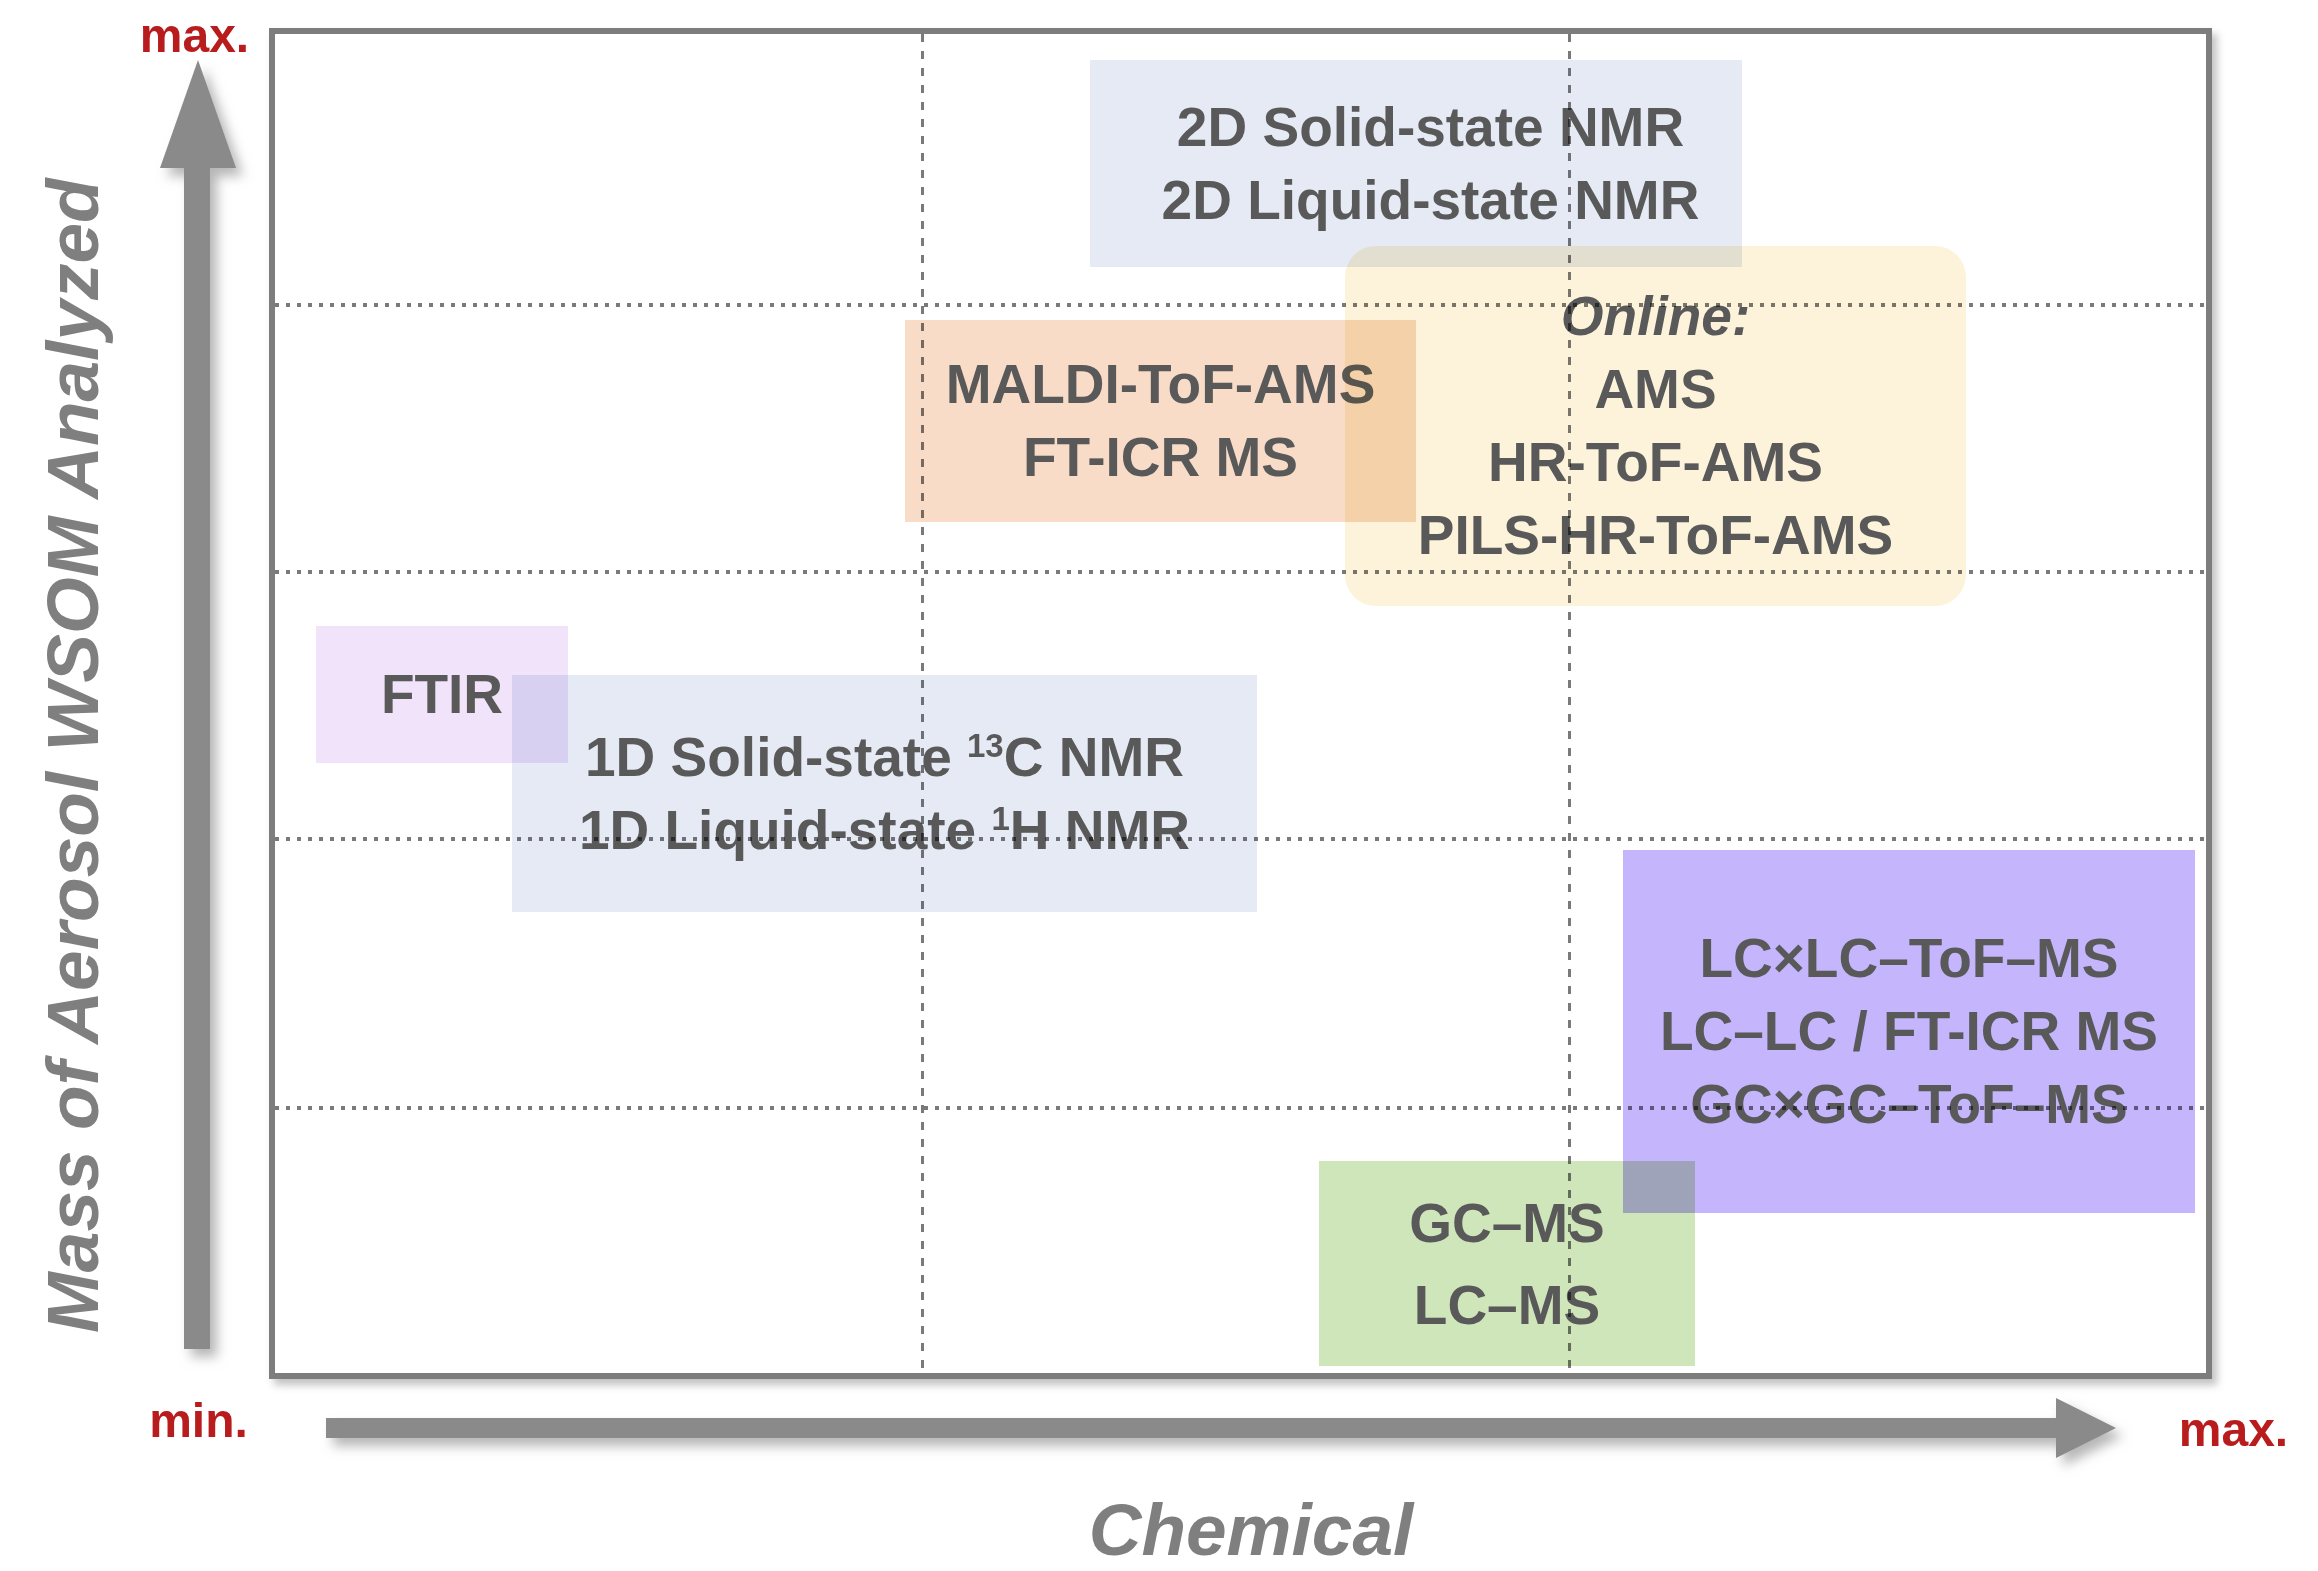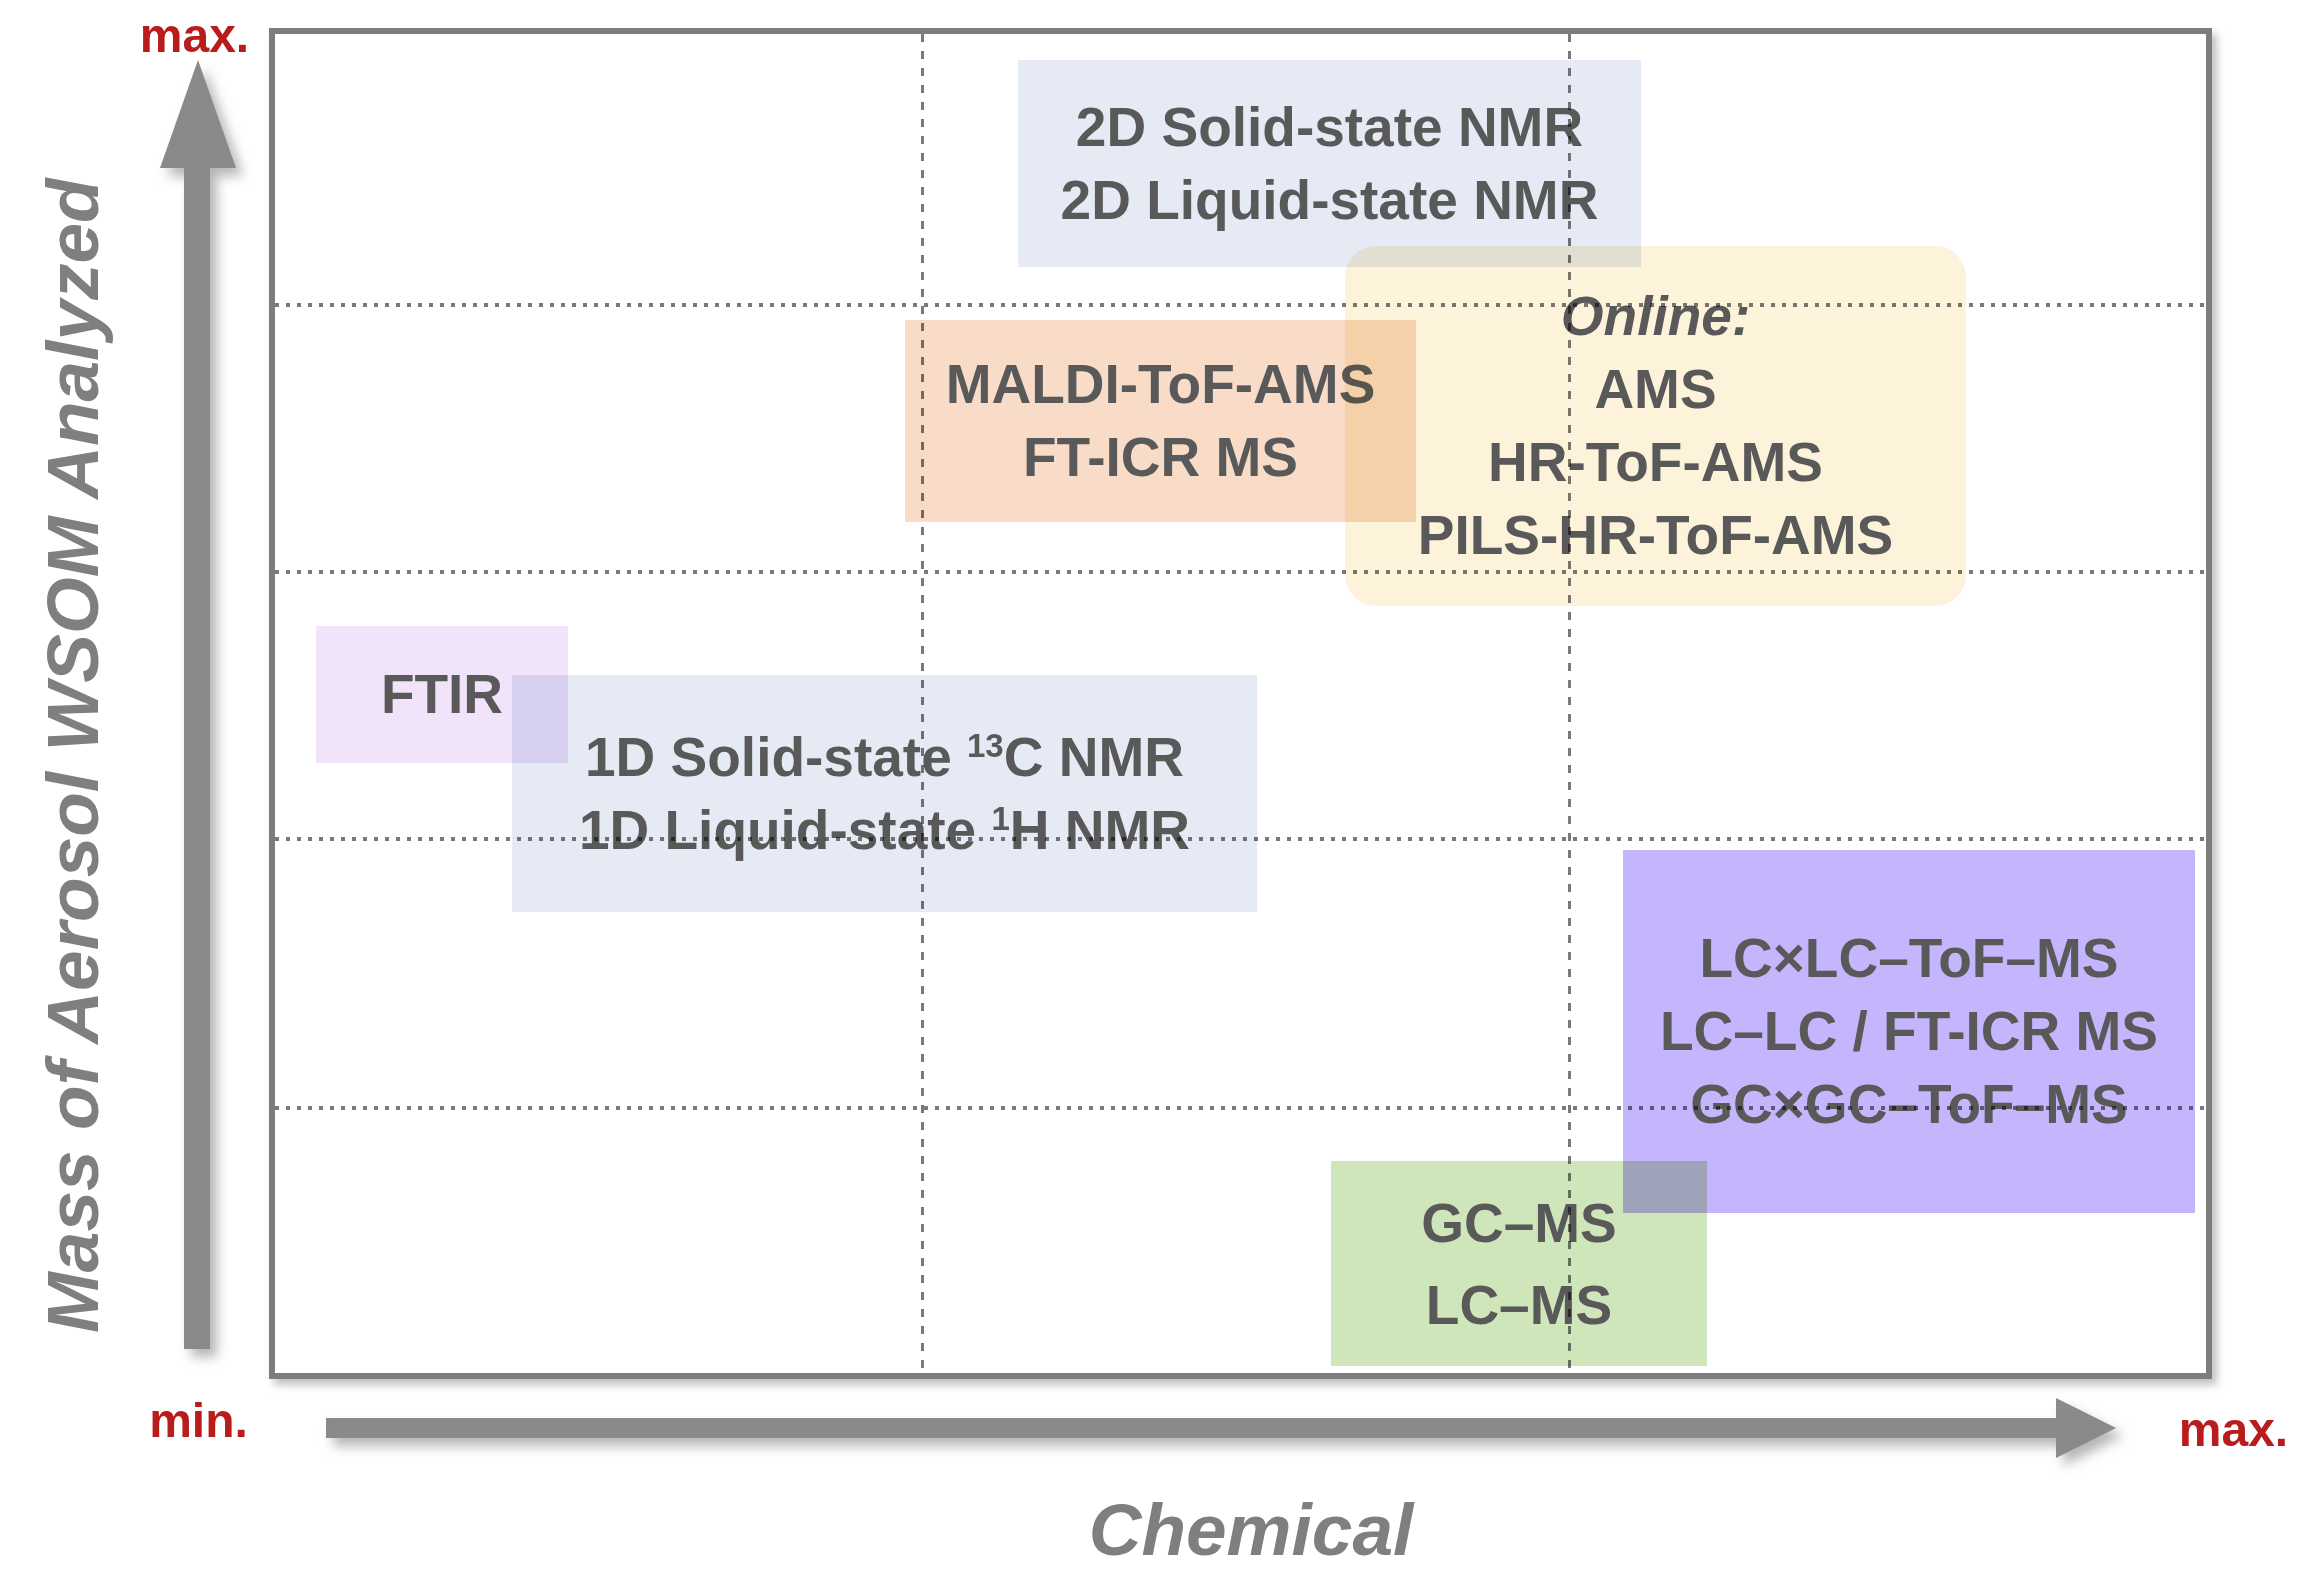--- a/index.html
+++ b/index.html
@@ -31,27 +31,27 @@
   
   .box {
     position:absolute; mix-blend-mode:multiply;
     display:flex; flex-direction:column; justify-content:center; align-items:center;
     color:#595959; font-weight:bold; font-size:55px; line-height:73px; text-align:center;
     white-space:nowrap;
   }
   .box sup { font-size:0.6em; line-height:0; vertical-align:super; }
   .it { font-style:italic; }
   #box-eem    { left:313px;  top:116px;  width:461px; height:130px; }
-  #box-nmr2d  { left:1018px; top:60px;   width:623px; height:207px; }
+  #box-nmr2d  { left:1090px; top:60px;   width:623px; height:207px;padding-left:29px; }
   #box-maldi  { left:905px; top:320px;  width:511px; height:202px; }
   #box-online { left:1345px; top:246px;  width:621px; height:360px;border-radius:31px; }
   #box-ftir   { left:316px;  top:598px;  width:252px; height:137px;margin-top:28px; }
   #box-nmr1d  { left:512px;  top:675px;  width:745px; height:237px; }
   #box-lc2d   { left:1623px; top:850px;  width:572px; height:363px; }
-  #box-gcms   { left:1319px; top:1161px; width:376px; height:205px; line-height:82px;margin-left:12px; }
+  #box-gcms   { left:1319px; top:1161px; width:376px; height:205px; line-height:82px; }
 
   
   .arrow-layer {
     position:absolute; left:0; top:0; width:100%; height:100%;
     filter:drop-shadow(7.7px 8.5px 6px rgba(110,110,110,0.5));
     pointer-events:none;
   }
   .y-shaft { position:absolute; left:184px; top:164px; width:26px; height:1185px; background:#8a8a8a; }
   .y-head  { position:absolute; left:160px; top:60px; width:0; height:0;
              border-left:38px solid transparent; border-right:38px solid transparent;

